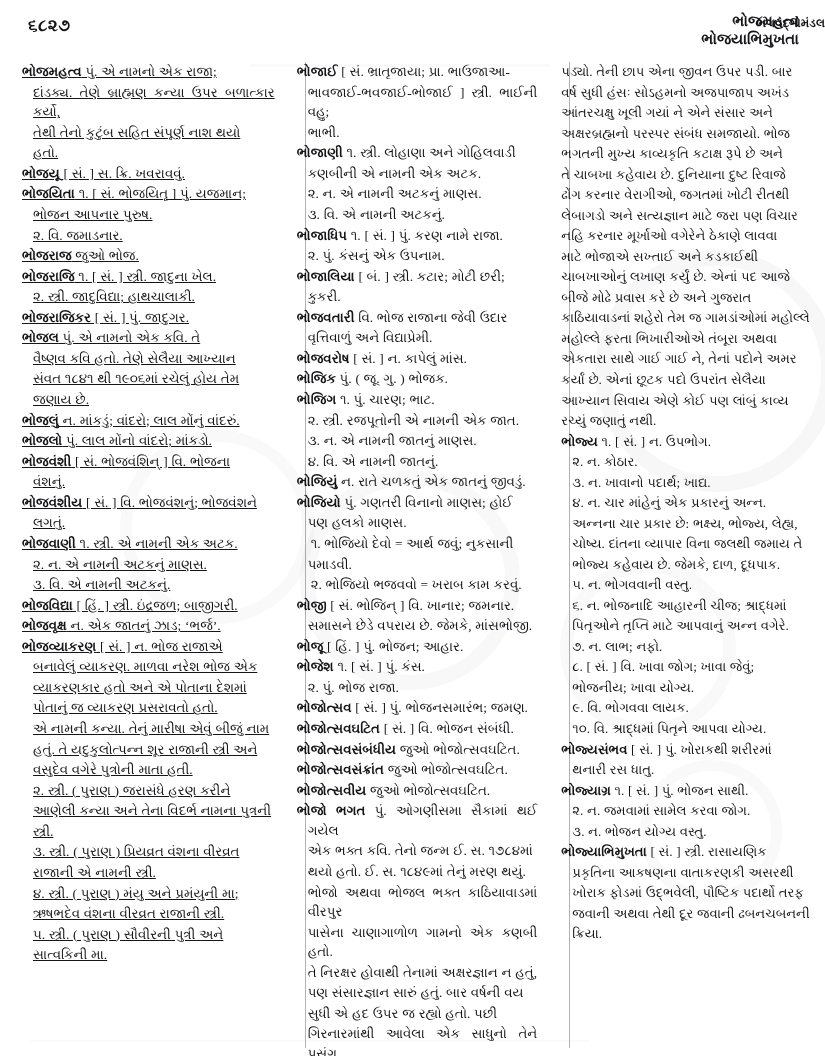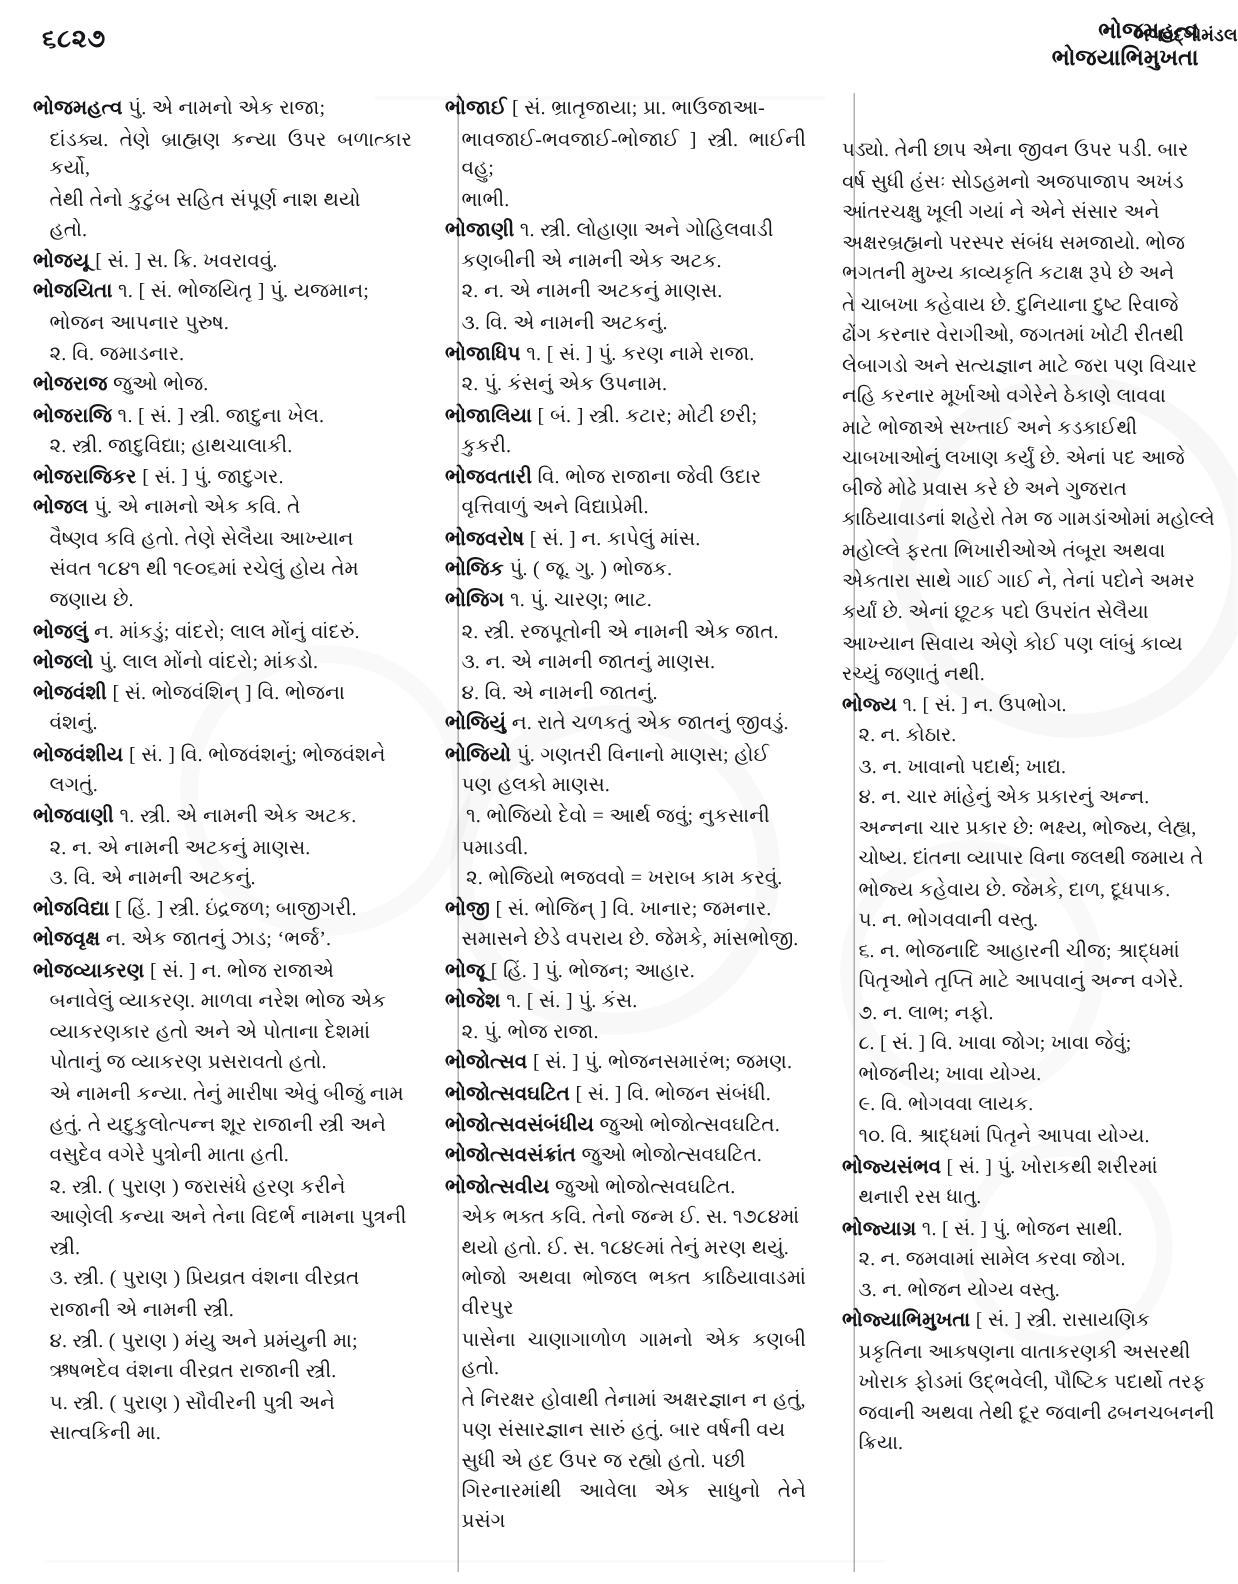--- a/index.html
+++ b/index.html
@@ -83,23 +83,23 @@
     right: 14px;
     top: 62px;
     bottom: 8px;
     display: flex;
     gap: 0;
   }
   .col {
     position: relative;
     box-sizing: border-box;
   }
-  .col-1 { width: 266px; padding-right: 12px; }
+  .col-1 { width: 266px; padding-right: 12px; text-decoration: underline; }
   .col-2 { width: 264px; padding-left: 10px; padding-right: 12px; }
-  .col-3 { width: 263px; padding-left: 12px; margin-top: 28px; }
+  .col-3 { width: 263px; padding-left: 12px; }
 
   .rule {
     position: absolute;
     top: 0; bottom: 0;
     width: 1px;
     background: rgba(0,0,0,0.30);
   }
   .rule-1 { left: 283px; }
   .rule-2 { left: 547px; }
 
@@ -240,20 +240,21 @@
         <div class="entry hang"><span class="hw">ભોજી</span><span> [ સં. ભોજિન્ ] વિ. ખાનાર; જમનાર.</span></div>
         <div class="entry cont">સમાસને છેડે વપરાય છે. જેમકે, માંસભોજી.</div>
         <div class="entry hang"><span class="hw">ભોજૂ</span><span> [ હિં. ] પું. ભોજન; આહાર.</span></div>
         <div class="entry hang"><span class="hw">ભોજેશ</span><span> ૧. [ સં. ] પું. કંસ.</span></div>
         <div class="entry sense">૨. પું. ભોજ રાજા.</div>
         <div class="entry hang"><span class="hw">ભોજોત્સવ</span><span> [ સં. ] પું. ભોજનસમારંભ; જમણ.</span></div>
         <div class="entry hang"><span class="hw">ભોજોત્સવઘટિત</span><span> [ સં. ] વિ. ભોજન સંબંધી.</span></div>
         <div class="entry hang"><span class="hw">ભોજોત્સવસંબંધીય</span><span> જુઓ ભોજોત્સવઘટિત.</span></div>
         <div class="entry hang"><span class="hw">ભોજોત્સવસંક્રાંત</span><span> જુઓ ભોજોત્સવઘટિત.</span></div>
         <div class="entry hang"><span class="hw">ભોજોત્સવીય</span><span> જુઓ ભોજોત્સવઘટિત.</span></div>
+        <div class="entry hang"><span class="hw">ભોજો ભગત</span><span> પું. ઓગણીસમા સૈકામાં થઈ ગયેલ</span></div>
         <div class="entry cont">એક ભક્ત કવિ. તેનો જન્મ ઈ. સ. ૧૭૮૪માં</div>
         <div class="entry cont">થયો હતો. ઈ. સ. ૧૮૪૯માં તેનું મરણ થયું.</div>
         <div class="entry cont">ભોજો અથવા ભોજલ ભક્ત કાઠિયાવાડમાં વીરપુર</div>
         <div class="entry cont">પાસેના ચાણાગાળોળ ગામનો એક કણબી હતો.</div>
         <div class="entry cont">તે નિરક્ષર હોવાથી તેનામાં અક્ષરજ્ઞાન ન હતું,</div>
         <div class="entry cont">પણ સંસારજ્ઞાન સારું હતું. બાર વર્ષની વય</div>
         <div class="entry cont">સુધી એ હદ ઉપર જ રહ્યો હતો. પછી</div>
         <div class="entry cont">ગિરનારમાંથી આવેલા એક સાધુનો તેને પ્રસંગ</div>
       </div>
     <div class="col col-3">

